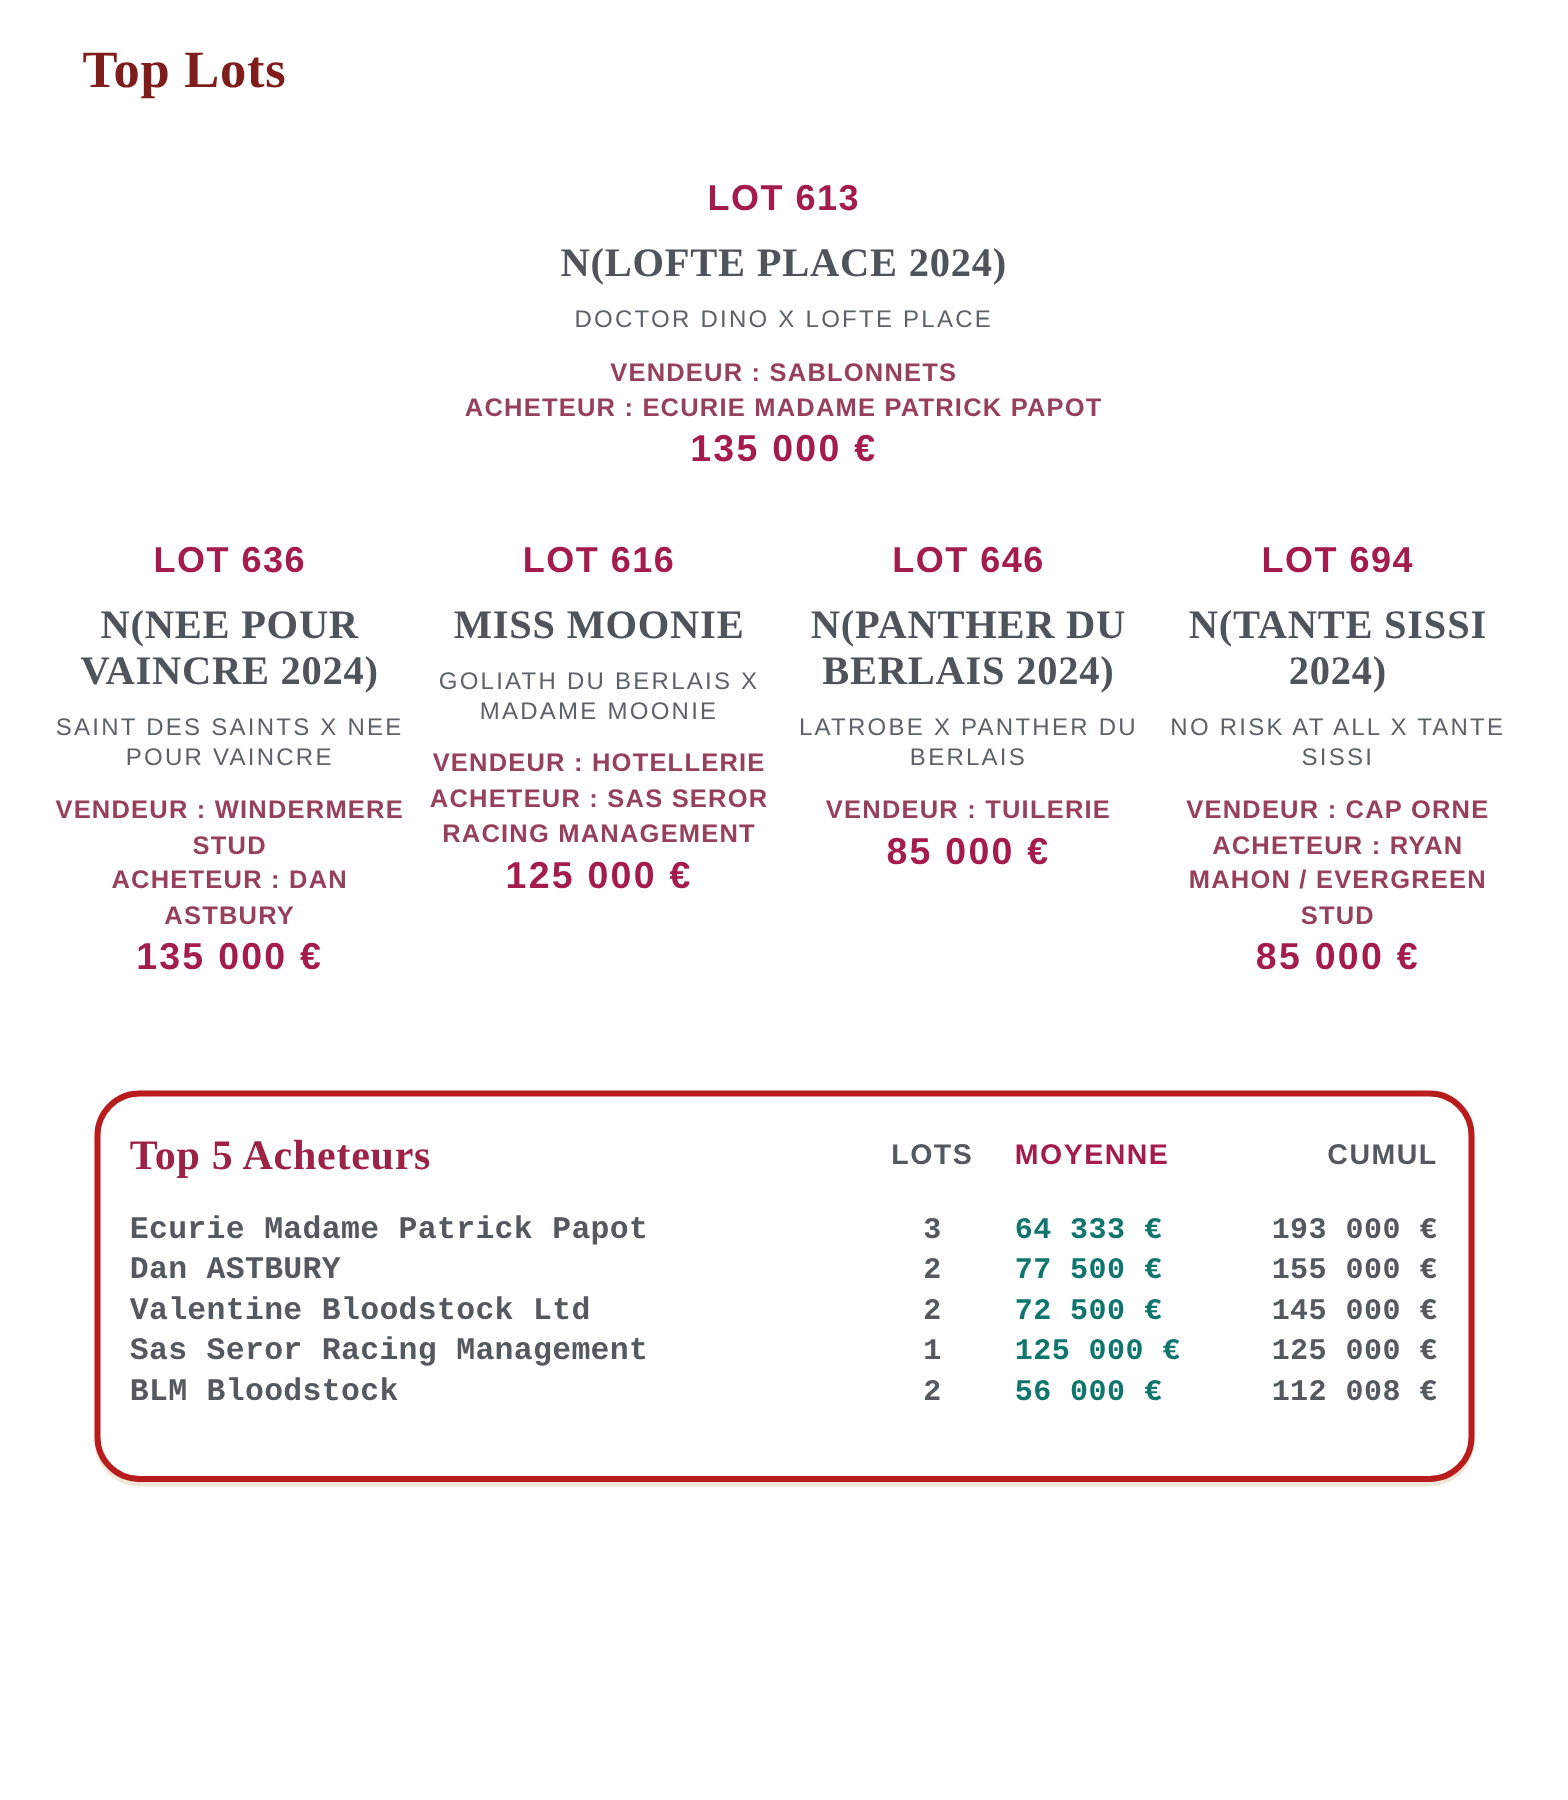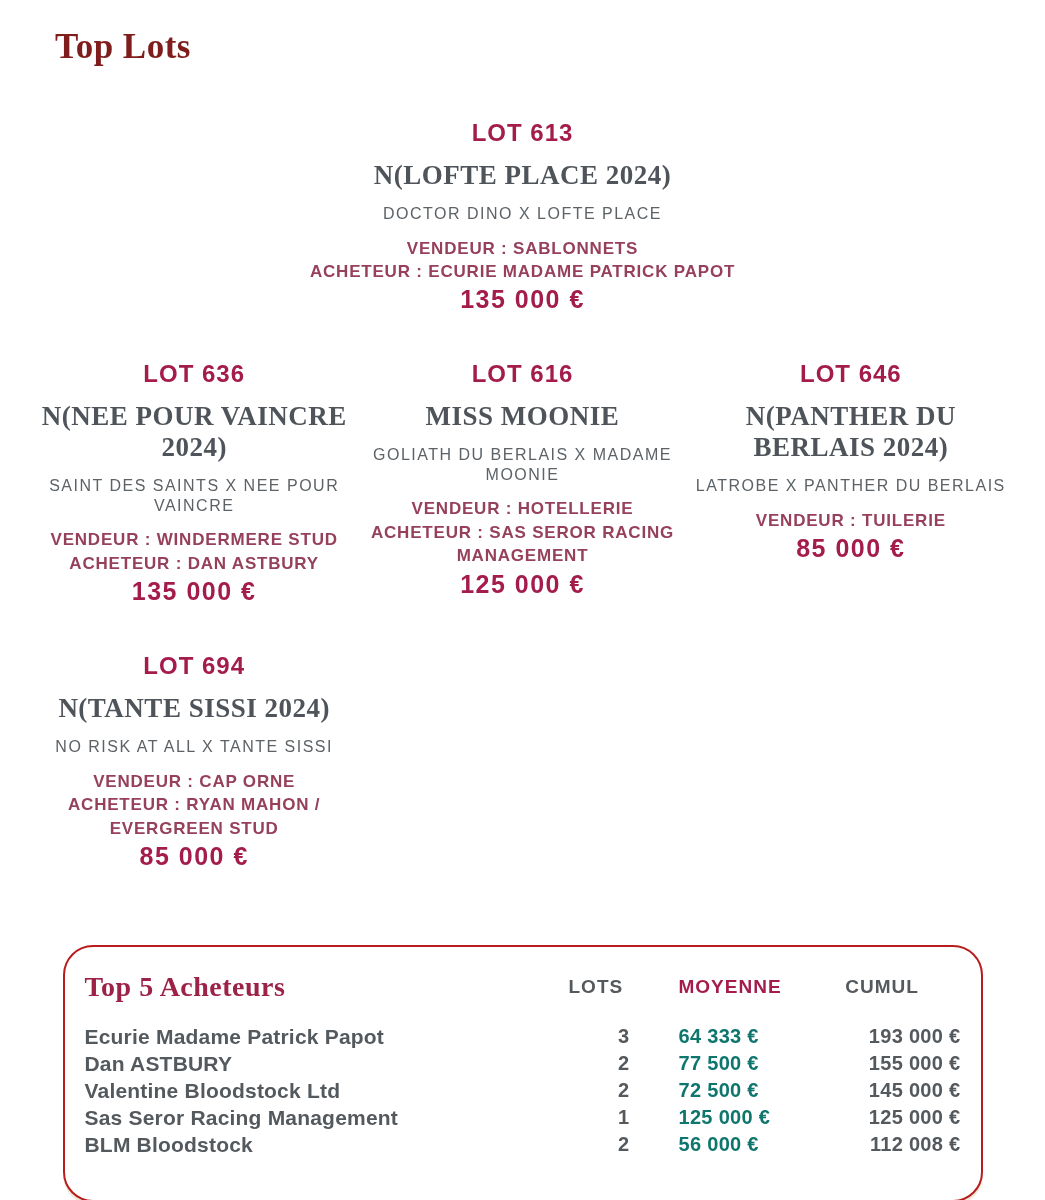--- a/index.html
+++ b/index.html
@@ -14,21 +14,21 @@
     font-size: 35px;
     font-weight: 700;
     color: #7f1d1d;
     letter-spacing: 0.5px;
   }
 
   
   .lots-grid {
     margin: 52px 35px 0 35px;
     display: grid;
-    grid-template-columns: 1fr 1fr 1fr;
+    grid-template-columns: 1fr 1fr 1fr 1fr;
     column-gap: 10px;
     row-gap: 46px;
   }
   .lot { text-align: center; }
   .lot-full { grid-column: 1 / -1; justify-self: center; width: 560px; }
 
   .lot-number {
     font-size: 24px;
     font-weight: 800;
     color: #A41C4C;
@@ -63,21 +63,21 @@
     font-weight: 800;
     color: #A41C4C;
     letter-spacing: 1.5px;
     margin-top: 2px;
   }
 
   
   .buyers-card {
     width: 920px;
     margin: 74px auto 0 auto;
-    border: 2px solid #b91c1c;
+    border: 4px solid #b91c1c;
     border-radius: 30px;
     box-shadow: 0 3px 0 #EFE8D8;
     padding: 24px 20px 42px 20px;
     background: #ffffff;
   }
   .buyers-header, .buyer-row {
     display: grid;
     grid-template-columns: 1fr 110px 125px 157px;
     align-items: center;
   }
@@ -88,25 +88,25 @@
     font-weight: 700;
     color: #9C2247;
     letter-spacing: 0.5px;
   }
   .col-head {
     font-size: 19px;
     font-weight: 700;
     letter-spacing: 1px;
     color: #54595E;
   }
-  .col-head.lots { text-align: left; }
+  .col-head.lots { text-align: center; }
   .col-head.moyenne { color: #A41C4C; }
-  .col-head.cumul { text-align: center; }
-
-  .buyer-row { line-height: 27px; }
+  .col-head.cumul { text-align: right; }
+
+  .buyer-row { line-height: 27px; font-family: Liberation Mono, monospace; }
   .buyer-name {
     font-size: 21px;
     font-weight: 700;
     color: #54595E;
     letter-spacing: 0.2px;
   }
   .buyer-lots {
     text-align: center;
     font-size: 20px;
     font-weight: 700;

